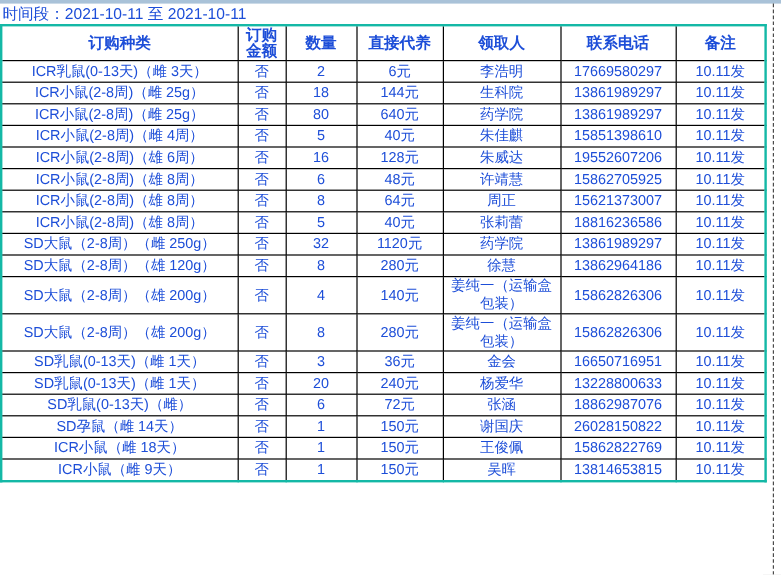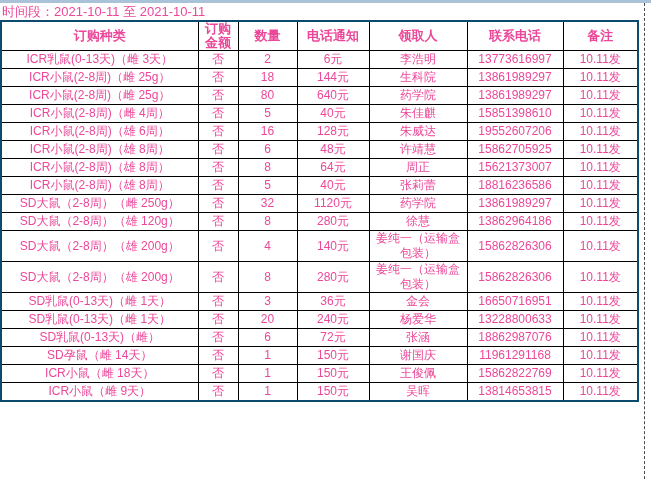--- a/index.html
+++ b/index.html
@@ -4,21 +4,21 @@
 <style>
   * { box-sizing: border-box; }
   html, body { margin: 0; padding: 0; background: #e8e8e8; }
   .screen {
     position: relative;
     width: 651px;
     height: 479px;
     background: #ffffff;
     overflow: hidden;
     font-family: "Liberation Sans", sans-serif;
-    color: #ec4899;
+    color: #1d4ed8;
   }
   .topline {
     position: absolute;
     top: 0; left: 0;
     width: 100%; height: 3px;
     background: #a9c2d8;
   }
   .pagebreak-line {
     position: absolute;
     top: 3px; bottom: 0;
@@ -33,21 +33,21 @@
     font-size: 13px;
     line-height: 17px;
     white-space: nowrap;
   }
   table.order-table {
     position: absolute;
     top: 20px; left: 0;
     border-collapse: collapse;
     table-layout: fixed;
     width: 510px;
-    border: 2px solid #0c4a6e;
+    border: 2px solid #14b8a6;
   }
   table.order-table th,
   table.order-table td {
     border: 1px solid #000;
     text-align: center;
     vertical-align: middle;
     padding: 0 1px;
     overflow: hidden;
     word-break: break-all;
   }
@@ -88,34 +88,34 @@
       <col class="c-amount">
       <col class="c-recipient">
       <col class="c-phone">
       <col class="c-note">
     </colgroup>
     <thead>
       <tr>
         <th>订购种类</th>
         <th>订购金额</th>
         <th>数量</th>
-        <th>电话通知</th>
+        <th>直接代养</th>
         <th>领取人</th>
         <th>联系电话</th>
         <th>备注</th>
       </tr>
     </thead>
     <tbody>
         <tr>
           <td>ICR乳鼠(0-13天)（雌 3天）</td>
           <td>否</td>
           <td>2</td>
           <td>6元</td>
           <td>李浩明</td>
-          <td>13773616997</td>
+          <td>17669580297</td>
           <td>10.11发</td>
         </tr>
         <tr>
           <td>ICR小鼠(2-8周)（雌 25g）</td>
           <td>否</td>
           <td>18</td>
           <td>144元</td>
           <td>生科院</td>
           <td>13861989297</td>
           <td>10.11发</td>
@@ -236,21 +236,21 @@
           <td>张涵</td>
           <td>18862987076</td>
           <td>10.11发</td>
         </tr>
         <tr>
           <td>SD孕鼠（雌 14天）</td>
           <td>否</td>
           <td>1</td>
           <td>150元</td>
           <td>谢国庆</td>
-          <td>11961291168</td>
+          <td>26028150822</td>
           <td>10.11发</td>
         </tr>
         <tr>
           <td>ICR小鼠（雌 18天）</td>
           <td>否</td>
           <td>1</td>
           <td>150元</td>
           <td>王俊佩</td>
           <td>15862822769</td>
           <td>10.11发</td>

